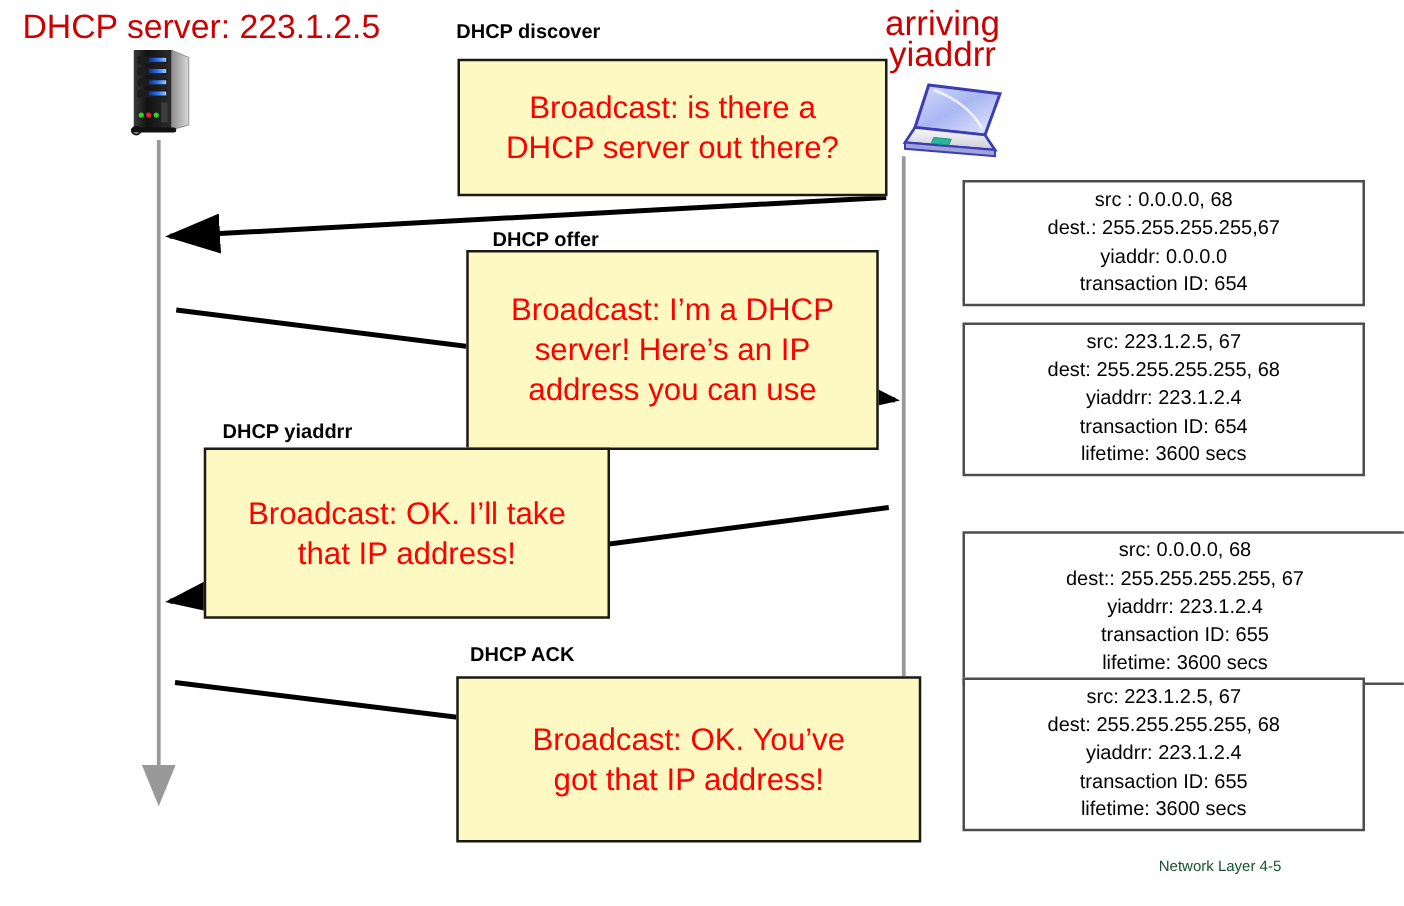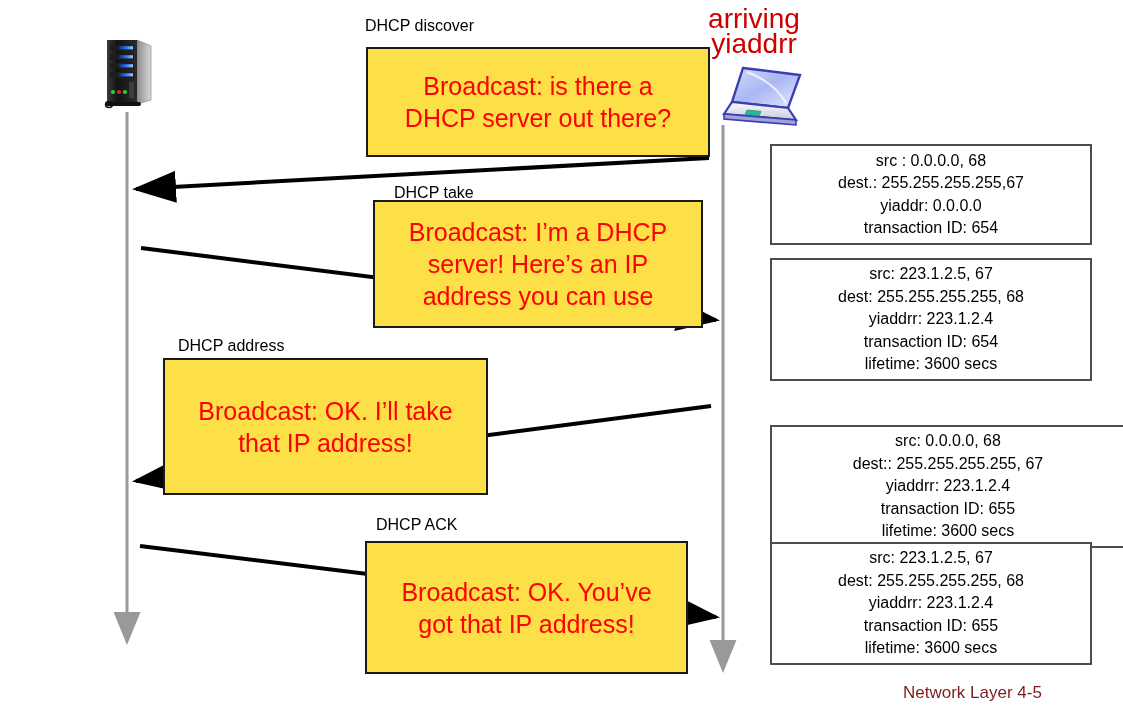--- a/index.html
+++ b/index.html
@@ -14,44 +14,45 @@
   
   .title-red{
     position:absolute;color:#CC0000;font-size:27px;line-height:30px;
     white-space:nowrap;
   }
   .client-label{
     position:absolute;color:#CC0000;font-size:28px;line-height:25px;
     text-align:center;
   }
   .step-label{
-    position:absolute;color:#000000;font-weight:normal;font-size:16px;
+    position:absolute;color:#000000;font-weight:bold;font-size:16px;
     line-height:18px;white-space:nowrap;text-align:right;
   }
   .msgbox{
-    position:absolute;border:2px solid #1a1a1a;background:#fde047;
+    position:absolute;border:2px solid #1a1a1a;background:#fef9c3;
     display:flex;align-items:center;justify-content:center;
     box-sizing:border-box;
   }
   .msgbox .txt{
     color:#FF0000;font-size:25px;line-height:32px;text-align:center;
     padding:0 10px;white-space:pre-line;
   }
   .pktbox{
     position:absolute;border:2px solid #4d4d4d;background:#ffffff;
     display:flex;align-items:center;justify-content:center;
     box-sizing:border-box;
   }
   .pktbox .txt{
     color:#000000;font-size:16px;line-height:22.5px;text-align:center;
     white-space:pre-line;
   }
   .footer{
-    position:absolute;color:#7f1d1d;font-size:17px;line-height:20px;
+    position:absolute;color:#14532d;font-size:12px;line-height:20px;
     white-space:nowrap;
+    margin-left:24px;
   }
 
   
   .server-icon{position:absolute;width:56px;height:72px;}
   .laptop-icon{position:absolute;width:88px;height:70px;}
 </style>
 </head>
 <body>
 
 <div class="stage">
@@ -130,48 +131,49 @@
         </linearGradient>
       </defs>
       <polygon points="27,6 84,13 72,46 16,40" fill="url(#scr)" stroke="#3c3cb4" stroke-width="2.4"></polygon>
       <path d="M31,10 Q58,20 70,41" fill="none" stroke="#ffffff" stroke-width="2" opacity="0.75"></path>
       <polygon points="16,40 72,46 80,58 8,52" fill="url(#base)" stroke="#3c3cb4" stroke-width="2.2"></polygon>
       <polygon points="8,52 80,58 80,63 8,57" fill="#9fa3d8" stroke="#3c3cb4" stroke-width="1.6"></polygon>
       <polygon points="31,48 45,49.4 43,54 29,52.6" fill="#27b89c" stroke="#2a8f7c" stroke-width="0.8"></polygon>
     </svg>
   </div>
 
+  <div class="title-red" style="left:18px;top:6px;">DHCP server: 223.1.2.5</div>
 
   <div class="client-label" style="left:694px;top:6px;width:120px;">
     <span>arriving</span><br>
     <span>yiaddrr</span>
   </div>
 
   <div class="step-label" style="left:365px;top:17px;">DHCP discover</div>
-  <div class="step-label" style="left:394px;top:184px;">DHCP take</div>
-  <div class="step-label" style="left:178px;top:337px;">DHCP address</div>
+  <div class="step-label" style="left:394px;top:184px;">DHCP offer</div>
+  <div class="step-label" style="left:178px;top:337px;">DHCP yiaddrr</div>
   <div class="step-label" style="left:376px;top:516px;">DHCP ACK</div>
 
   <div class="msgbox" style="left:366px;top:47px;width:344px;height:110px;">
     <div class="txt">Broadcast: is there a
 DHCP server out there?</div>
   </div>
 
-  <div class="msgbox" style="left:373px;top:200px;width:330px;height:128px;">
+  <div class="msgbox" style="left:373px;top:200px;width:330px;height:160px;">
     <div class="txt">Broadcast: I’m a DHCP
 server! Here’s an IP
 address you can use</div>
   </div>
 
   <div class="msgbox" style="left:163px;top:358px;width:325px;height:137px;">
     <div class="txt">Broadcast: OK.  I’ll take
 that IP address!</div>
   </div>
 
-  <div class="msgbox" style="left:365px;top:541px;width:323px;height:133px;">
+  <div class="msgbox" style="left:365px;top:541px;width:372px;height:133px;">
     <div class="txt">Broadcast: OK.  You’ve
 got that IP address!</div>
   </div>
 
   <div class="pktbox" style="left:770px;top:144px;width:322px;height:101px;">
     <div class="txt">src : 0.0.0.0, 68
 dest.: 255.255.255.255,67
 yiaddr:    0.0.0.0
 transaction ID: 654</div>
   </div>

